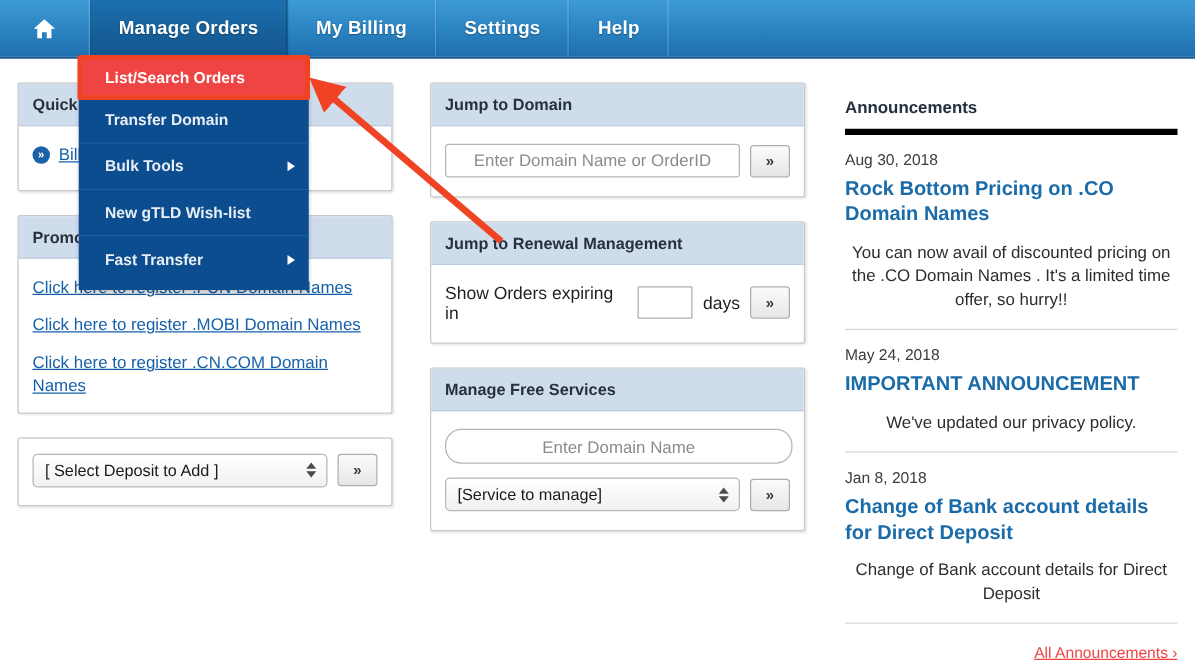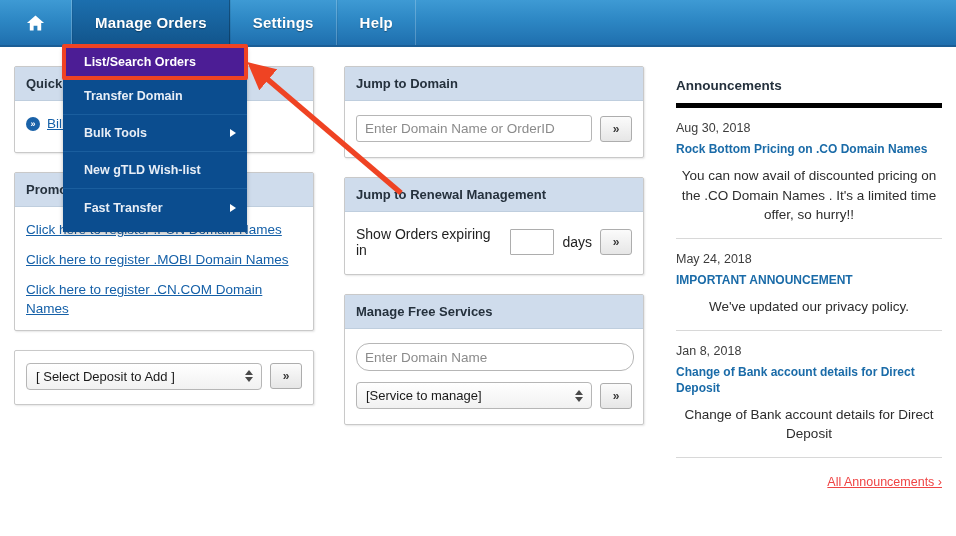--- a/index.html
+++ b/index.html
@@ -54,21 +54,21 @@
     height: 37px;
     display: flex; align-items: center;
     padding: 0 14px 0 21px;
     color: #e8eef6;
     font-size: 12.5px; font-weight: bold;
     border-bottom: 1px solid #1a5e9e;
     cursor: pointer;
     white-space: nowrap;
   }
   .dd-item:last-child { border-bottom: none; }
-  .dd-item.first { height: 31px; color: #ffffff; background: #4c1d95; }
+  .dd-item.first { height: 31px; color: #ffffff; background: #ef4444; }
   .dd-caret {
     position: absolute; right: 11px; top: 50%; transform: translateY(-50%);
     width: 0; height: 0;
     border-top: 4.5px solid transparent;
     border-bottom: 4.5px solid transparent;
     border-left: 6px solid #ffffff;
   }
   
   .dd-highlight {
     position: absolute;
@@ -132,20 +132,21 @@
   .txtbox {
     height: 27px;
     border: 1px solid #b6b6b6;
     border-radius: 3px;
     background: #fff;
     padding: 0 8px;
     font-size: 13.5px;
     color: #222;
     font-family: "Liberation Sans", sans-serif;
     outline: none;
+    text-align: center;
   }
   .txtbox::placeholder { color: #8b8b8b; }
   .go-btn {
     margin-left: 8px;
     min-width: 32px; height: 26px;
     border: 1px solid #adadad;
     border-radius: 3px;
     background: linear-gradient(to bottom, #fbfbfb 0%, #e6e6e6 100%);
     color: #3a3a3a; font-size: 12px; font-weight: bold;
     cursor: pointer; line-height: 1;
@@ -187,21 +188,21 @@
   .ann-title {
     font-size: 13.5px; font-weight: bold; color: #25313d;
     padding-bottom: 10px;
     border-bottom: 5px solid #000000;
     margin-top: 12px;
   }
   .ann-item { padding: 13px 0 14px 0; border-bottom: 1px solid #d8d8d8; }
   .ann-item:last-of-type { border-bottom: 1px solid #d8d8d8; }
   .ann-date { font-size: 12.5px; color: #3c3c3c; margin-bottom: 7px; }
   .ann-head {
-    font-size: 12px; font-weight: bold; color: #1a6ba8;
+    font-size: 16px; font-weight: bold; color: #1a6ba8;
     line-height: 1.28; margin-bottom: 9px; cursor: pointer;
   }
   .ann-body { font-size: 13.5px; color: #2d2d2d; line-height: 1.42; text-align: center; }
   .ann-all {
     text-align: right; padding-top: 14px;
   }
   .ann-all span {
     font-size: 12.5px; color: #ef4444; text-decoration: underline; cursor: pointer;
   }
 
@@ -216,20 +217,23 @@
   <div class="navbar">
     <div class="nav-item home">
       <span class="home-icon">
         <svg viewBox="0 0 20 18" width="19" height="18" aria-hidden="true">
           <path d="M10 1 L19 9 L16 9 L16 17 L12 17 L12 12 L8 12 L8 17 L4 17 L4 9 L1 9 Z" fill="#ffffff"></path>
         </svg>
       </span>
     </div>
     <div class="nav-item active">
       <span>Manage Orders</span>
+    </div>
+    <div class="nav-item">
+      <span>My Billing</span>
     </div>
     <div class="nav-item">
       <span>Settings</span>
     </div>
     <div class="nav-item">
       <span>Help</span>
     </div>
   </div>
 
   <div class="col col-left">

